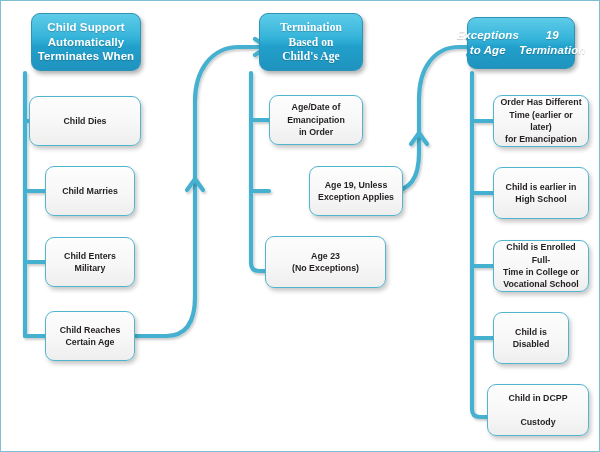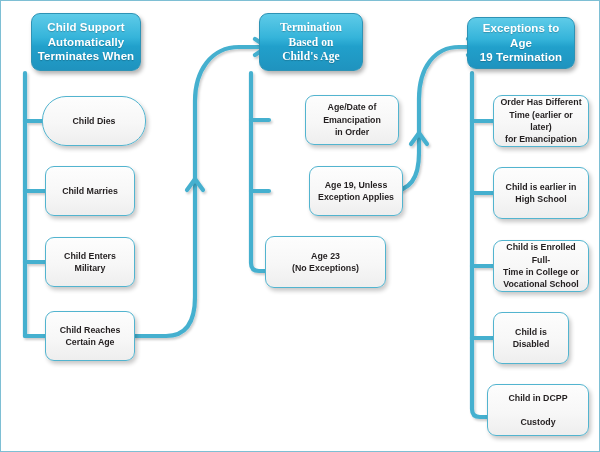--- a/index.html
+++ b/index.html
@@ -111,21 +111,21 @@
       <path d="M467,38 L479,46 L467,54"></path>
     </g>
   </svg>
 
   <div class="node header-node" style="left: 30px; top: 12px; width: 110px; height: 58px; background: linear-gradient(rgb(94, 203, 232) 0%, rgb(53, 180, 218) 42%, rgb(33, 160, 203) 58%, rgb(31, 147, 191) 100%); border: 1px solid rgb(46, 147, 181); box-shadow: rgba(0, 0, 0, 0.3) 2px 3px 4px; flex-direction: column; justify-content: center;">
     <span>Child Support</span>
     <span>Automatically</span>
     <span>Terminates When</span>
   </div>
 
-  <div class="node leaf-node" style="left:41px; top:95px; width:104px; height:50px; flex-direction:column;border-radius:24px;">
+  <div class="node leaf-node" style="left:28px; top:95px; width:112px; height:50px; flex-direction:column;">
     <span>Child Dies</span>
   </div>
 
   <div class="node leaf-node" style="left:44px; top:165px; width:90px; height:50px; flex-direction:column;">
     <span>Child Marries</span>
   </div>
 
   <div class="node leaf-node" style="left:44px; top:236px; width:90px; height:50px; flex-direction:column;">
     <span>Child Enters Military</span>
   </div>
@@ -134,37 +134,37 @@
     <span>Child Reaches</span>
     <span>Certain Age</span>
   </div>
 
   <div class="node header-node" style="left:258px; top:12px; width:104px; height:58px; flex-direction:column;font-family:Liberation Serif, serif;">
     <span>Termination</span>
     <span>Based on</span>
     <span>Child's Age</span>
   </div>
 
-  <div class="node leaf-node" style="left:268px; top:94px; width:94px; height:50px; flex-direction:column;margin-left:36px;">
+  <div class="node leaf-node" style="left:268px; top:94px; width:94px; height:50px; flex-direction:column;">
     <span>Age/Date of</span>
     <span>Emancipation</span>
     <span>in Order</span>
   </div>
 
   <div class="node leaf-node" style="left:268px; top:165px; width:94px; height:50px; flex-direction:column;margin-left:40px;">
     <span>Age 19, Unless</span>
     <span>Exception Applies</span>
   </div>
 
   <div class="node leaf-node" style="left:264px; top:235px; width:121px; height:52px; flex-direction:column;">
     <span>Age 23</span>
     <span>(No Exceptions)</span>
   </div>
 
-  <div class="node header-node" style="left:466px; top:16px; width:108px; height:52px; flex-direction:column;">
+  <div class="node header-node" style="left:466px; top:16px; width:108px; height:52px; font-style:italic;">
     <span>Exceptions to  Age</span>
     <span>19 Termination</span>
   </div>
 
   <div class="node leaf-node" style="left:492px; top:94px; width:96px; height:52px; flex-direction:column;">
     <span>Order Has Different</span>
     <span>Time (earlier or later)</span>
     <span>for Emancipation</span>
   </div>
 

